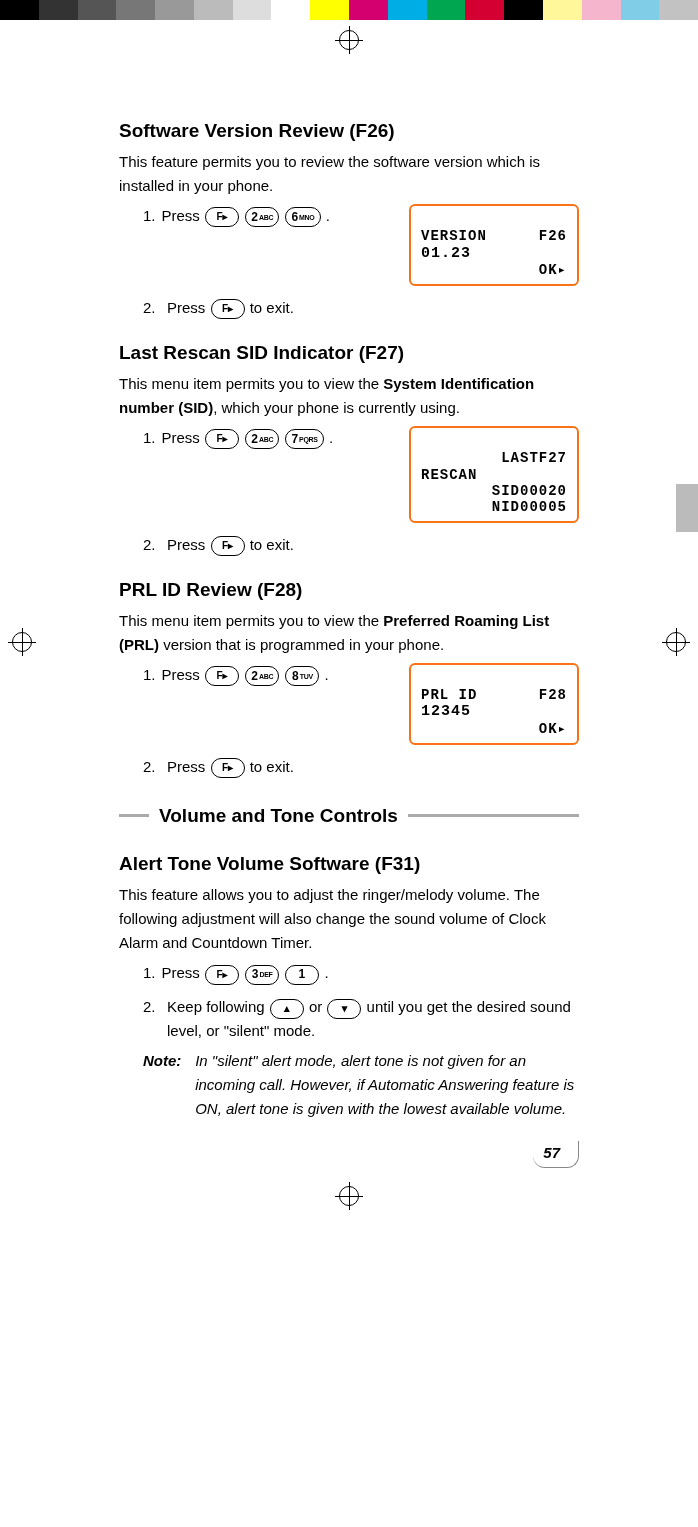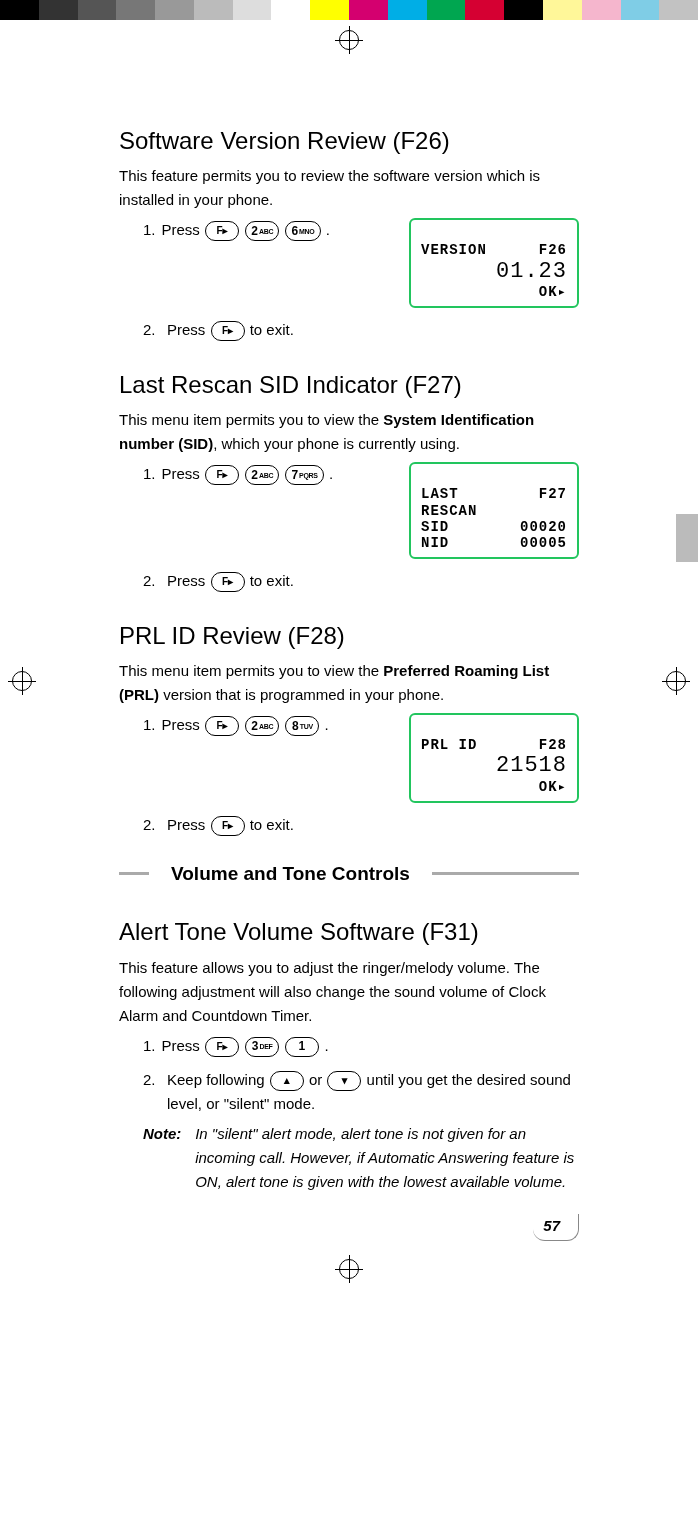--- a/index.html
+++ b/index.html
@@ -22,21 +22,21 @@
   .reg-side { position: absolute; top: 50%; transform: translateY(-50%); }
   .reg-side.left { left: 8px; }
   .reg-side.right { right: 8px; }
   .page-frame { position: relative; padding: 0 10px; }
   .content {
     width: 460px;
     margin: 0 auto;
     font-size: 15px;
     line-height: 1.6;
   }
-  h2 { font-size: 24px; font-weight: normal; margin-top: 24px; margin-bottom: 4px; }
+  h2 { font-size: 19px; font-weight: bold; margin-top: 18px; margin-bottom: 4px; }
   .desc { margin-bottom: 6px; }
   .step { padding-left: 24px; display: flex; align-items: flex-start; gap: 6px; margin-bottom: 6px; }
   .step .num { flex: 0 0 18px; }
   .step .txt { flex: 1; }
   .key {
     display: inline-flex;
     align-items: center;
     justify-content: center;
     min-width: 34px;
     height: 20px;
@@ -48,41 +48,41 @@
     vertical-align: middle;
     margin: 0 1px;
   }
   .key .main { font-size: 12px; margin-right: 1px; }
   .key .sub { font-size: 7px; letter-spacing: -0.3px; }
   .key.fkey::after { content: "F▸"; font-size: 10px; }
   .key.up::after { content: "▴"; font-size: 11px; }
   .key.down::after { content: "▾"; font-size: 11px; }
   .lcd {
     display: inline-block;
-    border: 2px solid #22c55e;
+    border: 2px solid #f97316;
     border-radius: 6px;
     padding: 6px 10px;
     font-family: "Courier New", monospace;
     font-weight: bold;
     font-size: 14px;
     line-height: 1.15;
     white-space: pre;
     vertical-align: top;
     min-width: 170px;
     letter-spacing: 1px;
   }
-  .lcd .big { font-size: 22px; display:block; text-align:right; letter-spacing: 1px; font-weight: 400;}
+  .lcd .big { font-size: 15px; display:block; text-align:left; letter-spacing: 1px; font-weight: 700;}
   .lcd .rgt { text-align: right; display: block; }
-  .lcd .row { display: flex; justify-content: space-between; }
+  .lcd .row { display: flex; justify-content: flex-end; }
   .lcd .title-row { display: flex; justify-content: space-between; }
   .step-lcd-row { display: flex; align-items: flex-start; justify-content: space-between; gap: 20px; padding-left: 24px; margin-bottom: 10px;}
   .step-lcd-row .left-col { flex: 1; display: flex; gap: 6px; }
   .section-banner {
     margin: 22px 0 14px 0;
-    display: flex; align-items: center; gap: 22px;
+    display: flex; align-items: center; gap: 10px;
   }
   .section-banner .bar { height: 3px; background: #aaa; flex: 1; }
   .section-banner .bar.short { flex: 0 0 30px; }
   .section-banner .txt-dark { font-size: 19px; font-weight: bold; }
   .note { padding-left: 24px; margin-top: 6px; font-style: italic; }
   .note .lbl { font-weight: bold; font-style: italic; display: inline-block; width: 48px; vertical-align: top; }
   .note .body { display: inline-block; width: 380px; }
   .pagenum {
     text-align: right;
     margin: 20px 0 4px 0;
@@ -234,21 +234,21 @@
               <span class="sub">ABC</span>
             </span>
           <span class="key">
               <span class="main">8</span>
               <span class="sub">TUV</span>
             </span>
           <span>.</span>
         </span>
       </div>
       <div class="lcd">
-<span class="title-row"><span>PRL ID</span><span>F28</span></span><span class="big">21518</span><span class="rgt">OK▸</span></div>
+<span class="title-row"><span>PRL ID</span><span>F28</span></span><span class="big">12345</span><span class="rgt">OK▸</span></div>
     </div>
     <div class="step">
       <span class="num">2.</span>
       <span class="txt">
         <span>Press</span>
         <span class="key fkey"></span>
         <span>to exit.</span>
       </span>
     </div>
 

